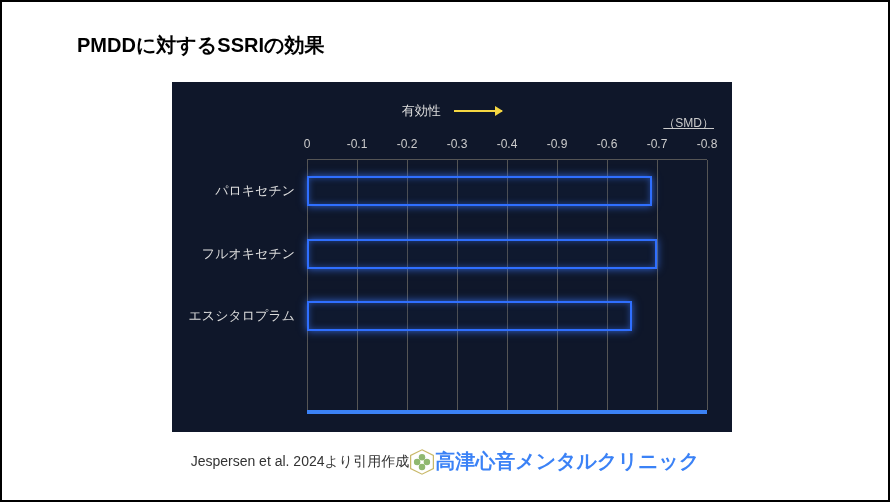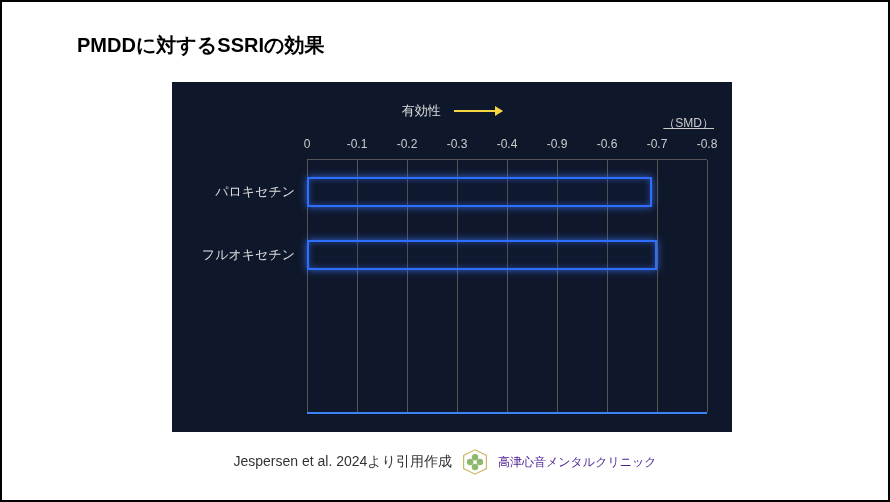--- a/index.html
+++ b/index.html
@@ -85,21 +85,21 @@
     font-size: 12px;
     color: #ccc;
   }
   .grid {
     position: absolute;
     top: 22px;
     left: 0;
     right: 0;
     bottom: 0;
     border-top: 1px solid #555;
-    border-bottom: 2px solid #3b82f6;
+    border-bottom: 4px solid #3b82f6;
     padding-left: 6px;
   }
   .vline {
     position: absolute;
     top: 0;
     bottom: 0;
     width: 1px;
     background: #555;
   }
   .row {
@@ -133,30 +133,30 @@
     bottom: 25px;
     left: 0;
     width: 100%;
     text-align: center;
     font-size: 14px;
     color: #333;
   }
   .credit-inner {
     display: inline-flex;
     align-items: center;
-    gap: 10px;
   }
   .logo {
     width: 26px;
     height: 26px;
     display: inline-block;
   }
   .clinic {
-    color: #4c1d95;
-    font-size: 12px;
+    color: #3b82f6;
+    font-size: 20px;
+    font-weight: bold;
   }
 </style>
 </head>
 <body>
 
 <div class="title">PMDDに対するSSRIの効果</div>
 
 <div class="chart-wrap">
 
   <div class="chart-header">
@@ -190,20 +190,24 @@
       <span class="vline" style="left:100%"></span>
 
       <div class="row" style="top:0%">
         <span class="cat">パロキセチン</span>
         <div class="bar" style="width: 86.25%;"></div>
       </div>
       <div class="row" style="top:25%">
         <span class="cat">フルオキセチン</span>
         <div class="bar" style="width: 87.5%;"></div>
       </div>
+      <div class="row" style="top:50%">
+        <span class="cat">エスシタロプラム</span>
+        <div class="bar" style="width: 81.25%;"></div>
+      </div>
     </div>
   </div>
 </div>
 
 <div class="credit">
   <span class="credit-inner">
     <span>Jespersen et al. 2024より引用作成</span>
     <span class="logo">
       <svg viewBox="0 0 32 32">
         <polygon points="16,1 30,8 30,24 16,31 2,24 2,8" fill="none" stroke="#c9b96a" stroke-width="1.5"></polygon>

